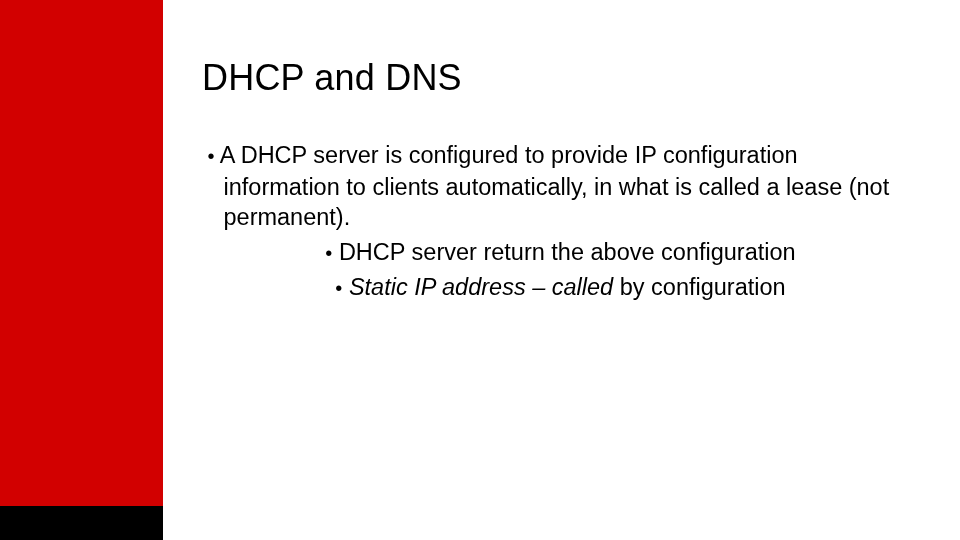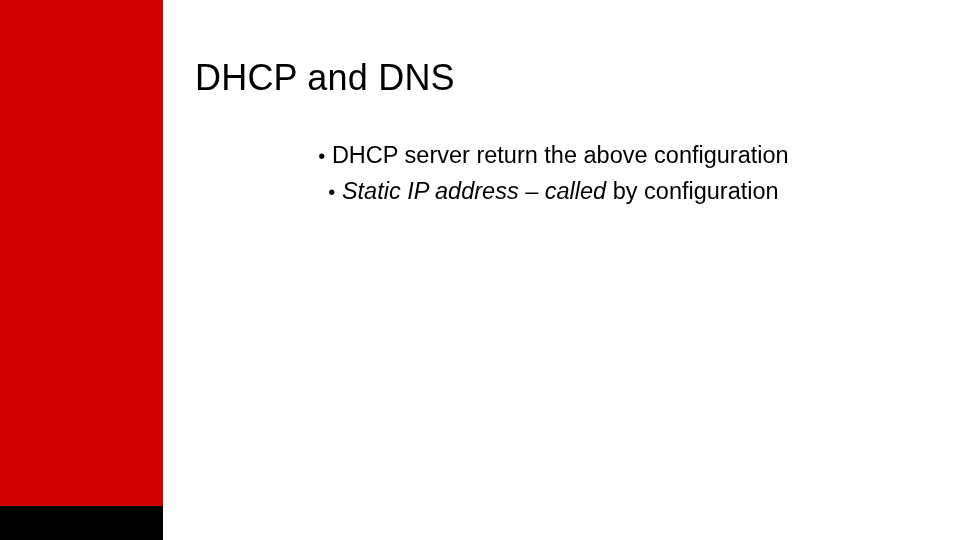--- a/index.html
+++ b/index.html
@@ -33,21 +33,21 @@
     position: absolute;
     left: 0;
     top: 506px;
     width: 163px;
     height: 34px;
     background: #000000;
   }
   
   #content {
     position: absolute;
-    left: 155px;
+    left: 162px;
     top: 0;
     width: 797px;
     height: 540px;
   }
   #slide-title {
     position: absolute;
     left: 40px;
     top: 56px;
     width: 700px;
     font-family: "Liberation Sans", sans-serif;
@@ -97,18 +97,19 @@
 <div id="slide">
 
   <div id="red-band"></div>
   <div id="black-band"></div>
 
   <div id="content">
 
     <div id="slide-title">DHCP and DNS</div>
 
     <ul id="bullet-list">
+        <li class="bullet-item"><span class="bullet-inner"><span class="bullet-mark">•</span> <span>A DHCP server is configured to provide IP configuration information to clients automatically, in what is called a lease (not permanent).</span></span></li>
         <li class="bullet-item"><span class="bullet-inner"><span class="bullet-mark">•</span> <span>DHCP server return the above configuration</span></span></li>
         <li class="bullet-item"><span class="bullet-inner"><span class="bullet-mark">•</span> <span class="em">Static IP address – called</span><span> by configuration</span></span></li>
       </ul>
 
   </div>
 </div>
 
 </body></html>

